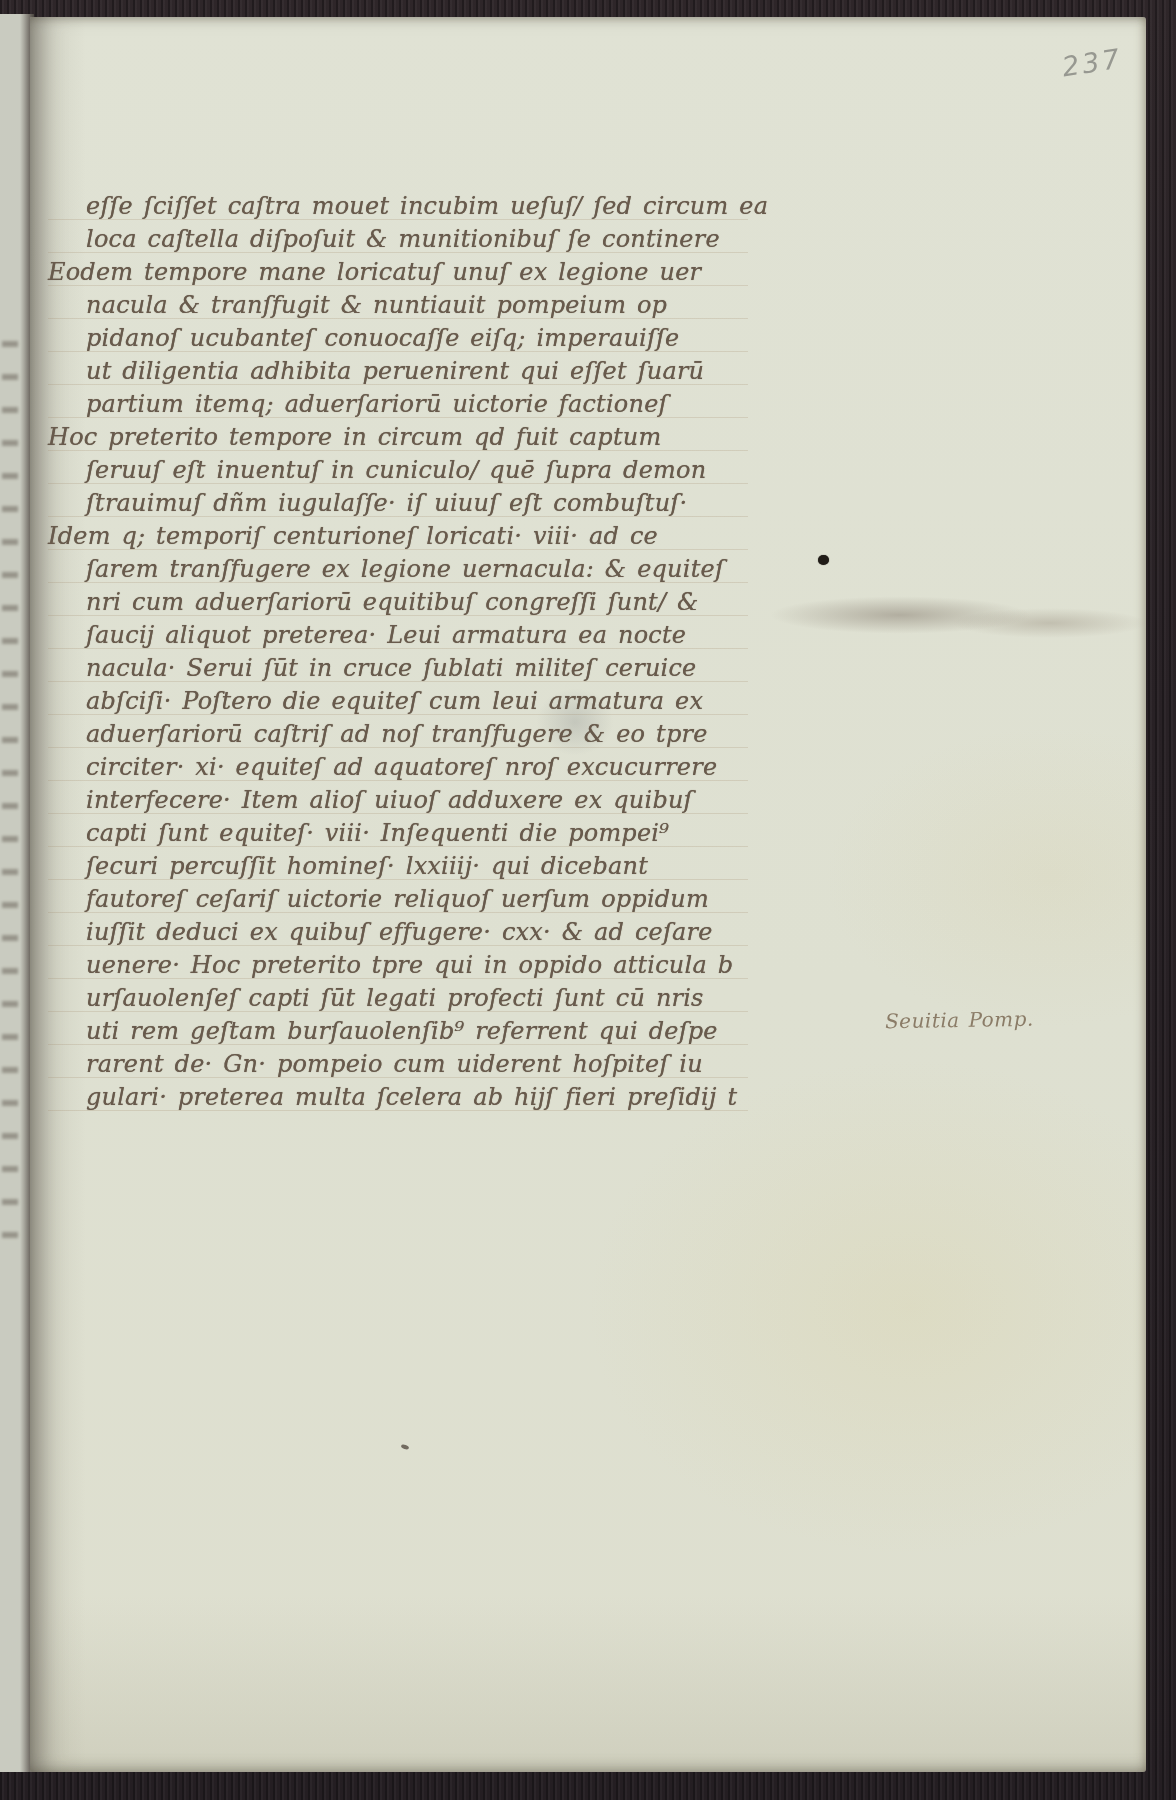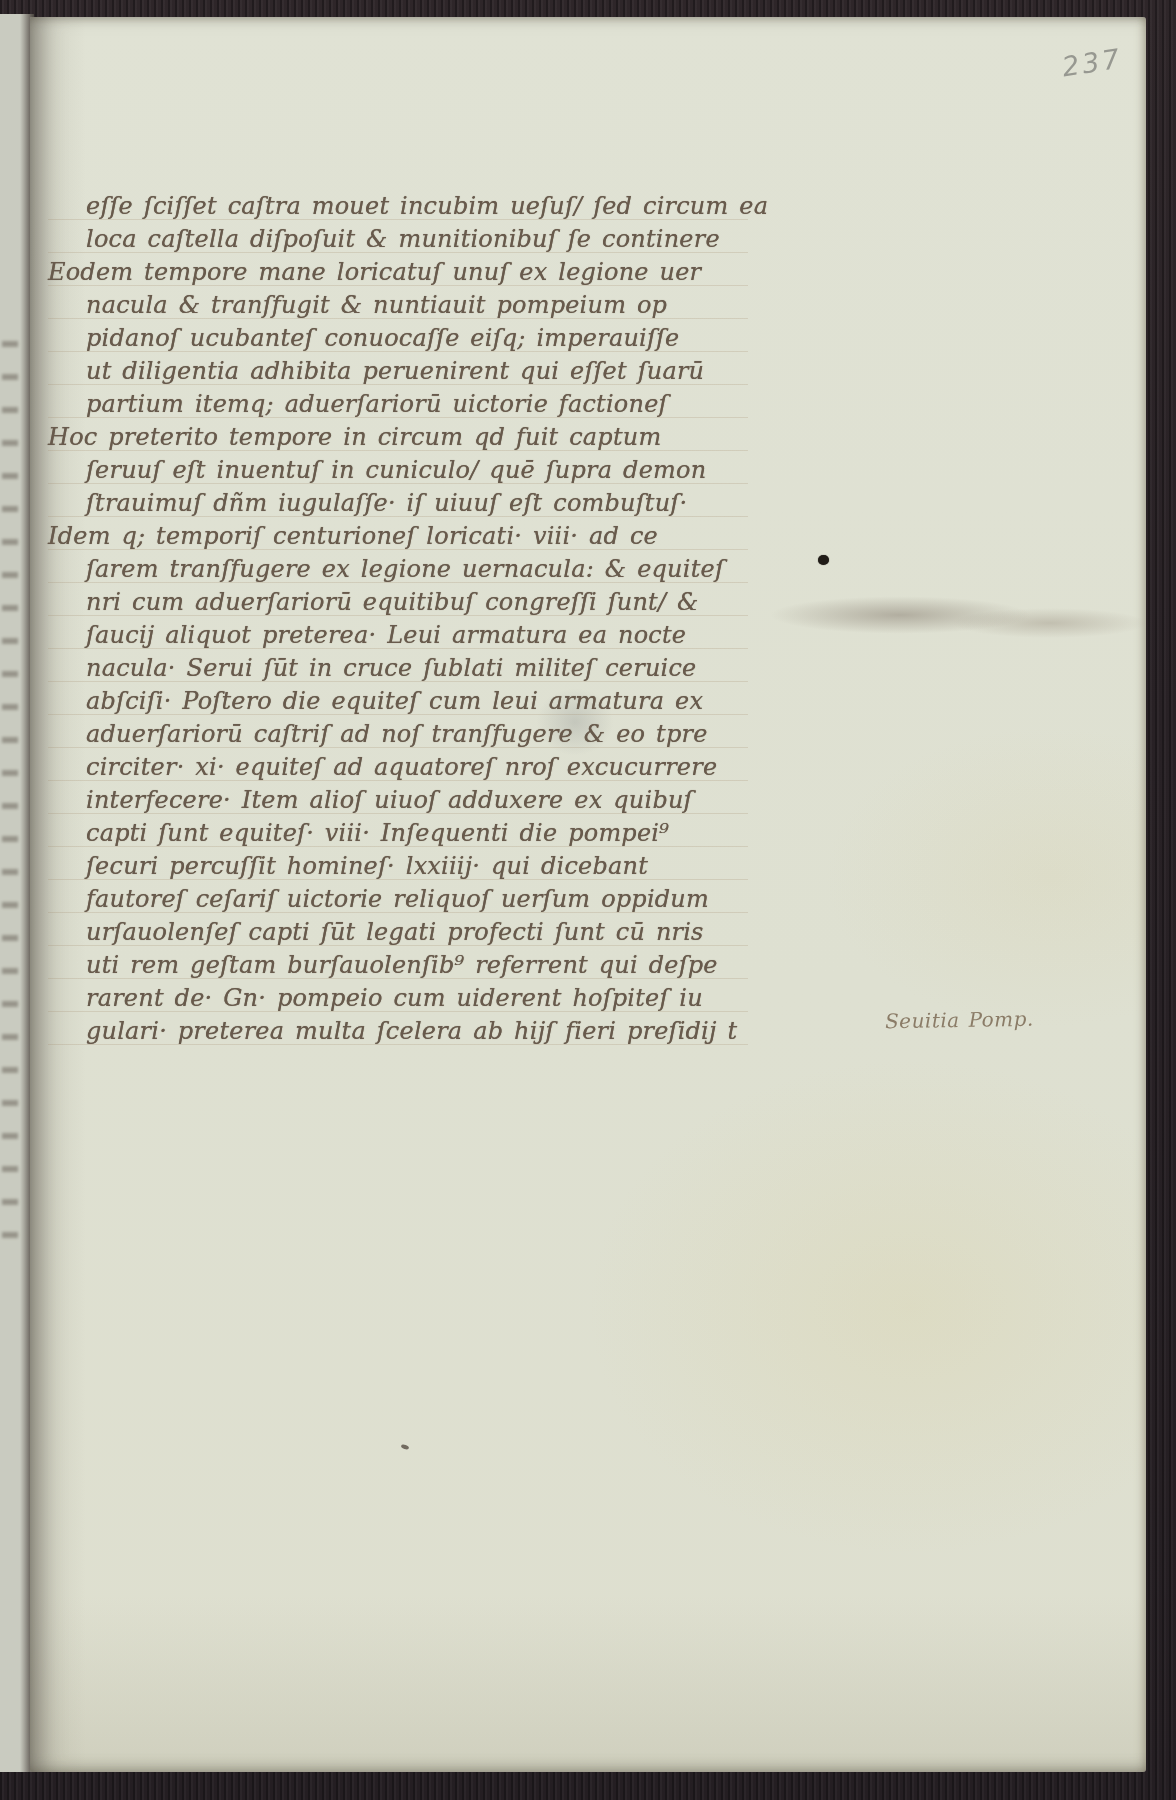--- a/index.html
+++ b/index.html
@@ -103,20 +103,22 @@
       <div class="line">nri cum aduerſariorū equitibuſ congreſſi ſunt/ &amp;</div>
       <div class="line">ſaucij aliquot preterea· Leui armatura ea nocte</div>
       <div class="line">nacula· Serui ſūt in cruce ſublati militeſ ceruice</div>
       <div class="line">abſciſi· Poſtero die equiteſ cum leui armatura ex</div>
       <div class="line">aduerſariorū caſtriſ ad noſ tranſfugere &amp; eo tpre</div>
       <div class="line">circiter· xi· equiteſ ad aquatoreſ nroſ excucurrere</div>
       <div class="line">interfecere· Item alioſ uiuoſ adduxere ex quibuſ</div>
       <div class="line">capti ſunt equiteſ· viii· Inſequenti die pompei⁹</div>
       <div class="line">ſecuri percuſſit homineſ· lxxiiij· qui dicebant</div>
       <div class="line">fautoreſ ceſariſ uictorie reliquoſ uerſum oppidum</div>
+      <div class="line">iuſſit deduci ex quibuſ effugere· cxx· &amp; ad ceſare</div>
+      <div class="line">uenere· Hoc preterito tpre qui in oppido atticula b</div>
       <div class="line">urſauolenſeſ capti ſūt legati profecti ſunt cū nris</div>
       <div class="line">uti rem geſtam burſauolenſib⁹ referrent qui deſpe</div>
       <div class="line">rarent de· Gn· pompeio cum uiderent hoſpiteſ iu</div>
       <div class="line">gulari· preterea multa ſcelera ab hijſ fieri preſidij t</div>
     </div>
 
     <span class="marginal-note">Seuitia Pomp.</span>
 
     <div class="ink-dot"></div>
     <div class="bottom-mark"></div>

